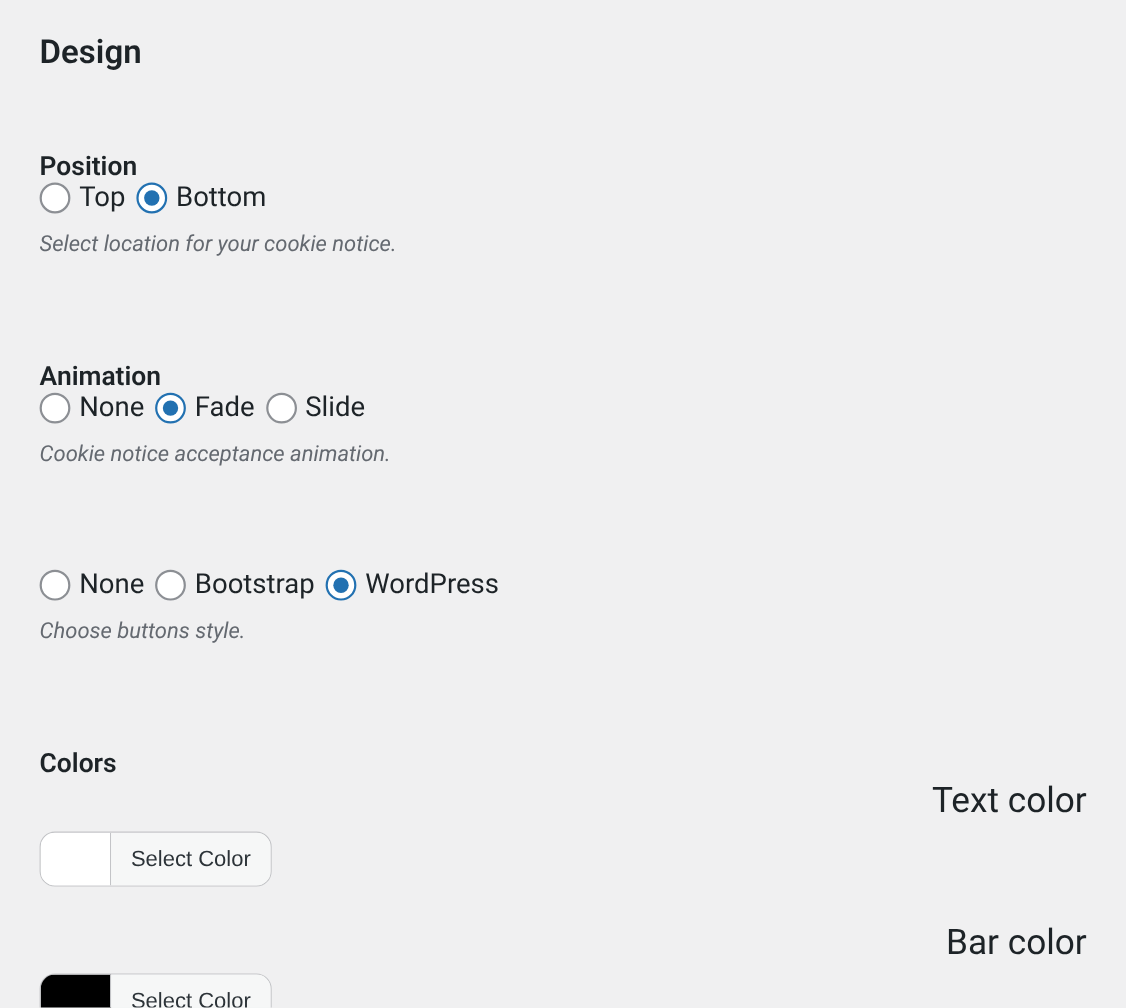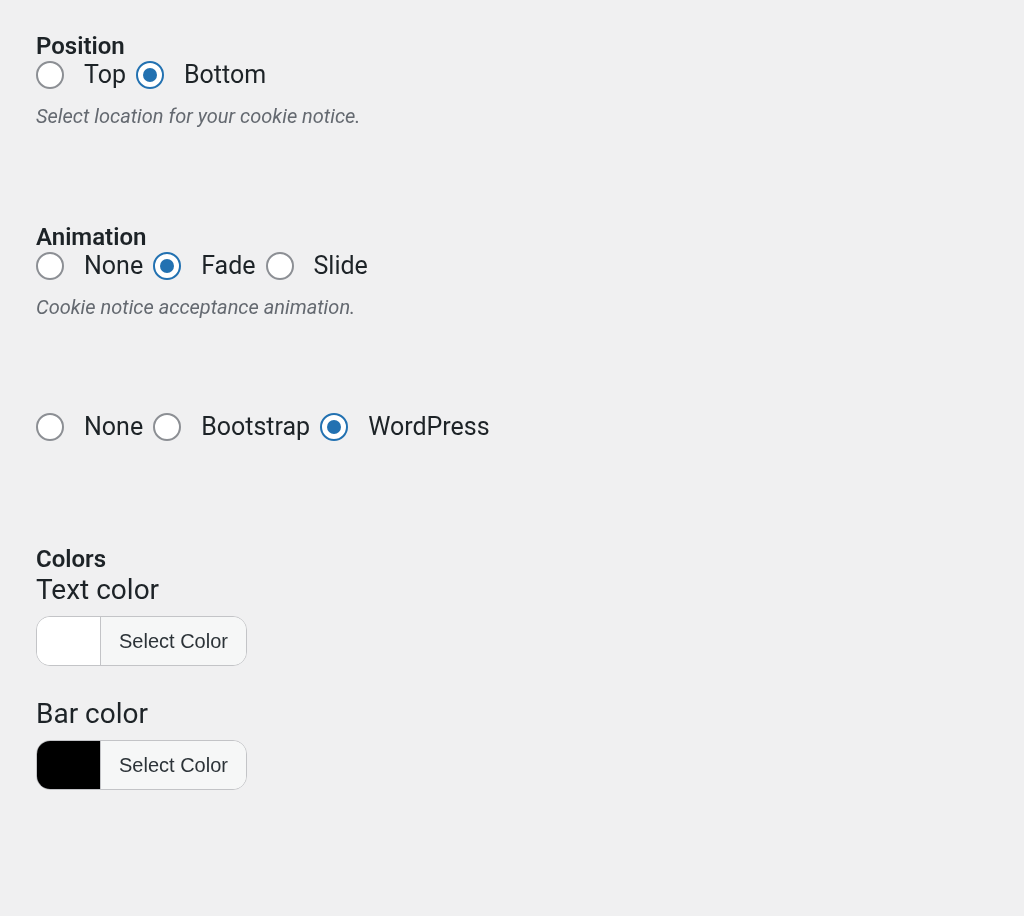--- a/index.html
+++ b/index.html
@@ -45,21 +45,21 @@
     }
     .radio-group {
       display: flex;
       align-items: center;
       gap: 10px;
       margin-bottom: 12px;
     }
     .radio-option {
       display: flex;
       align-items: center;
-      gap: 20px;
+      gap: 8px;
     }
     .radio-circle {
       width: 28px;
       height: 28px;
       border-radius: 50%;
       border: 2px solid #8c8f94;
       background: #fff;
       display: flex;
       align-items: center;
       justify-content: center;
@@ -83,23 +83,24 @@
     .description {
       font-size: 20px;
       font-style: italic;
       color: #646970;
       line-height: 1.5;
     }
     .color-field {
       margin-bottom: 28px;
     }
     .color-field-label {
-      font-size: 28px;
+      font-size: 32px;
       color: #1d2327;
       margin-bottom: 10px;
+      text-align: right;
     }
     .color-picker {
       display: inline-flex;
       border: 1px solid #c3c4c7;
       border-radius: 14px;
       overflow: hidden;
       background: #f6f7f7;
     }
     .color-swatch {
       width: 64px;
@@ -122,20 +123,21 @@
       cursor: pointer;
       display: flex;
       align-items: center;
       height: 48px;
     }
   </style>
 </head>
 <body>
 
 <div class="settings-container">
+  <h2 class="section-title">Design</h2>
 
   <div class="form-row">
     <div class="row-label">Position</div>
     <div class="row-content">
       <div class="radio-group">
         <div class="radio-option">
           <span class="radio-circle"></span>
           <span class="radio-label">Top</span>
         </div>
         <div class="radio-option">
@@ -177,20 +179,21 @@
         </div>
         <div class="radio-option">
           <span class="radio-circle"></span>
           <span class="radio-label">Bootstrap</span>
         </div>
         <div class="radio-option">
           <span class="radio-circle checked"></span>
           <span class="radio-label">WordPress</span>
         </div>
       </div>
+      <p class="description">Choose buttons style.</p>
     </div>
   </div>
 
   <div class="form-row colors-row">
     <div class="row-label">Colors</div>
     <div class="row-content">
       <div class="color-field">
         <div class="color-field-label">Text color</div>
         <div class="color-picker">
           <div class="color-swatch white" title="#ffffff"></div>

